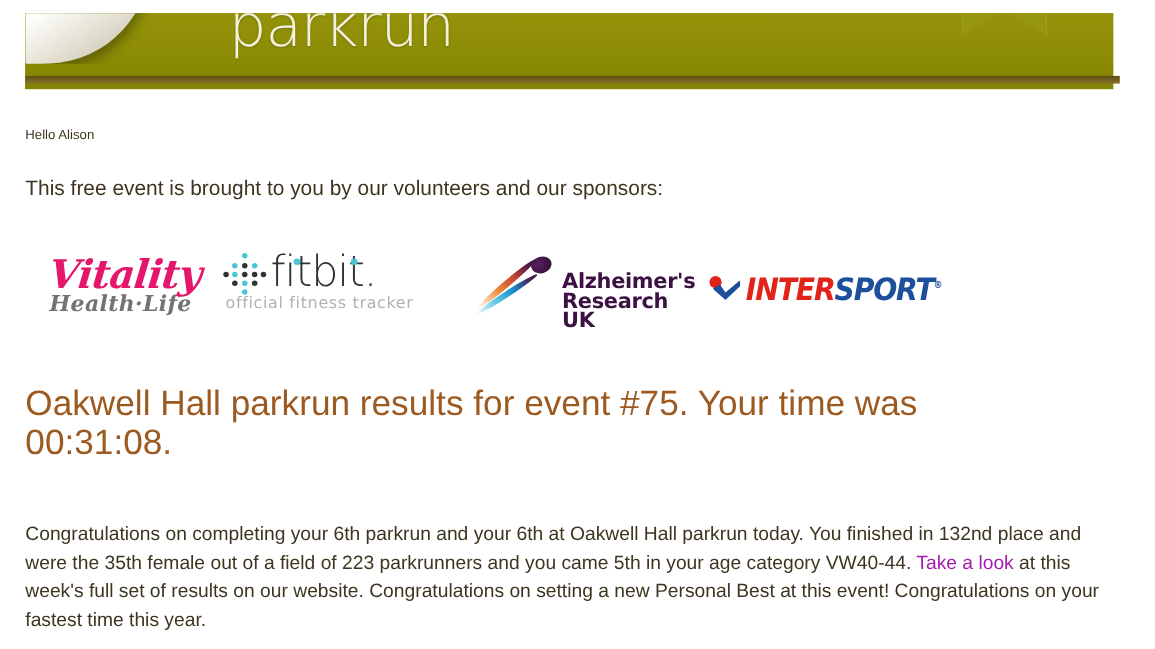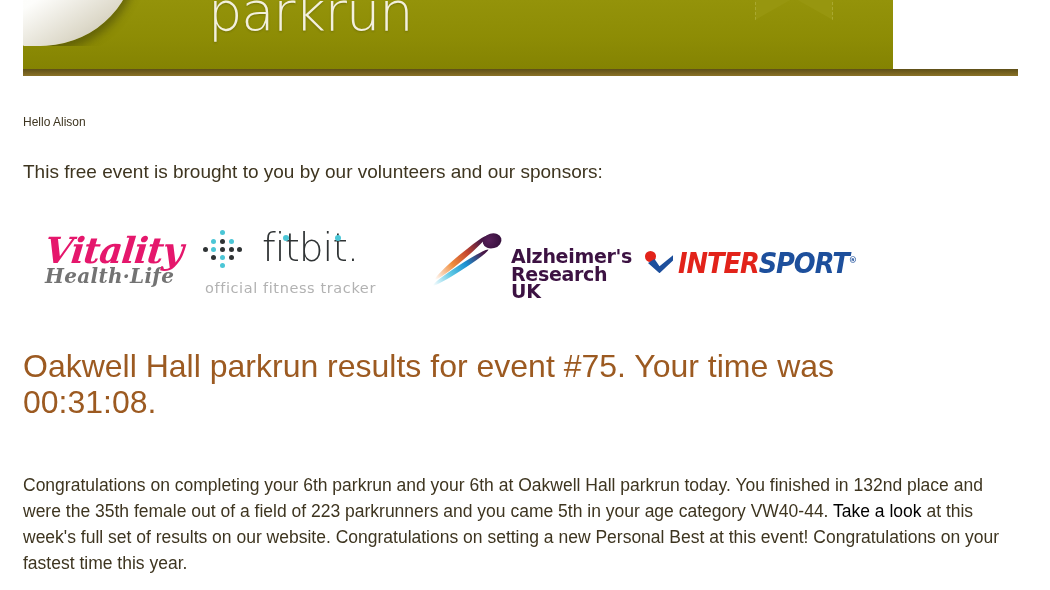--- a/index.html
+++ b/index.html
@@ -21,22 +21,22 @@
     position: relative;
     width: 1050px;
     height: 590px;
     background: #ffffff;
   }
 
   
   .header-band {
     position: absolute;
     left: 23px;
-    top: 0;
-    width: 870px;
+    top: 12px;
+    width: 989px;
     height: 69px;
     background: #8c8c05;
     background-image: linear-gradient(to bottom, #94930a 0%, #8d8c05 55%, #848302 100%);
     overflow: hidden;
   }
 
   
   .header-ribbon {
     position: absolute;
     right: 60px;
@@ -138,21 +138,21 @@
     font-style: italic;
     font-weight: bold;
     font-size: 20px;
     line-height: 17px;
     color: #737373;
     letter-spacing: .3px;
   }
 
   
   .sponsor-fitbit { left: 180px; top: 6px; width: 180px; }
-  .fitbit-row { display: flex; align-items: center; gap: 19px; }
+  .fitbit-row { display: flex; align-items: center; gap: 3px; }
   .fitbit-dots {
     width: 40px; height: 40px;
     position: relative; flex: 0 0 auto;
   }
   .fitbit-dots i {
     position: absolute;
     width: 5px; height: 5px;
     border-radius: 50%;
     display: block;
   }
@@ -169,21 +169,21 @@
     position: absolute;
     width: 6px; height: 6px;
     border-radius: 50%;
     background: #4bc6d6;
   }
   .fitbit-sub {
     font-family: "DejaVu Sans", sans-serif;
     font-size: 14.5px;
     color: #b2b2b2;
     letter-spacing: .6px;
-    margin-top: 12px;
+    margin-top: 0;
     margin-left: 2px;
   }
 
   
   .sponsor-aruk { left: 408px; top: 4px; width: 190px; }
   .aruk-mark {
     position: absolute;
     left: 0; top: 4px;
     width: 76px; height: 56px;
   }
@@ -285,21 +285,21 @@
     position: absolute;
     left: 23px;
     top: 472px;
     width: 985px;
     font-size: 17.5px;
     line-height: 26px;
     color: #3e3520;
     margin: 0;
   }
   .result-body a.inline-link {
-    color: #000000;
+    color: #a21caf;
     text-decoration: none;
   }
 </style>
 </head>
 <body>
 
 <div class="email-page">
 
   <div class="header-band">
 

